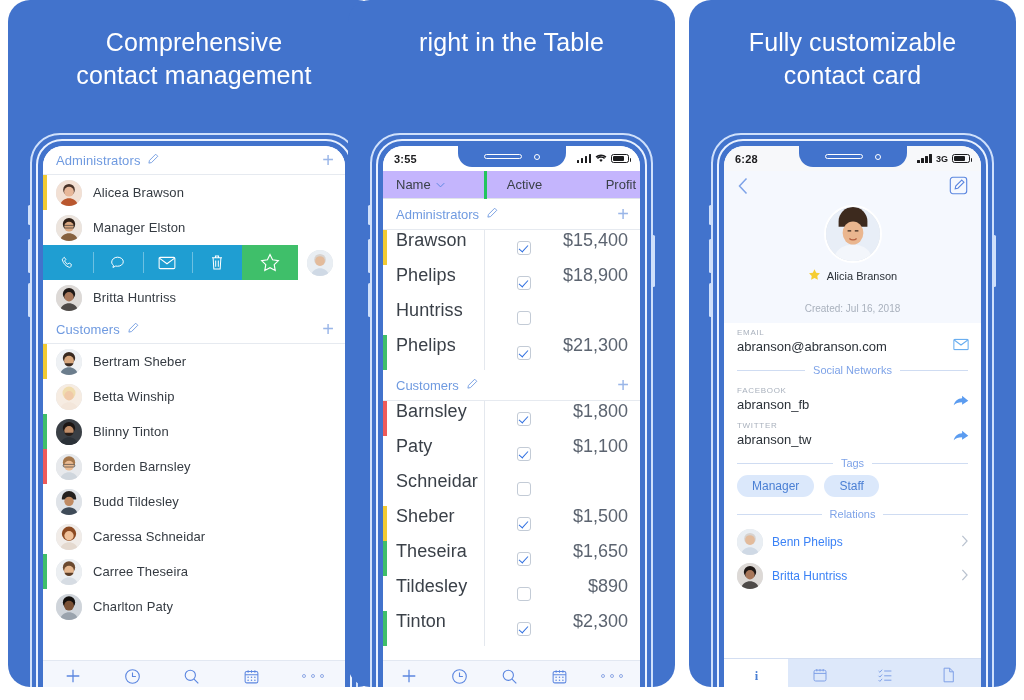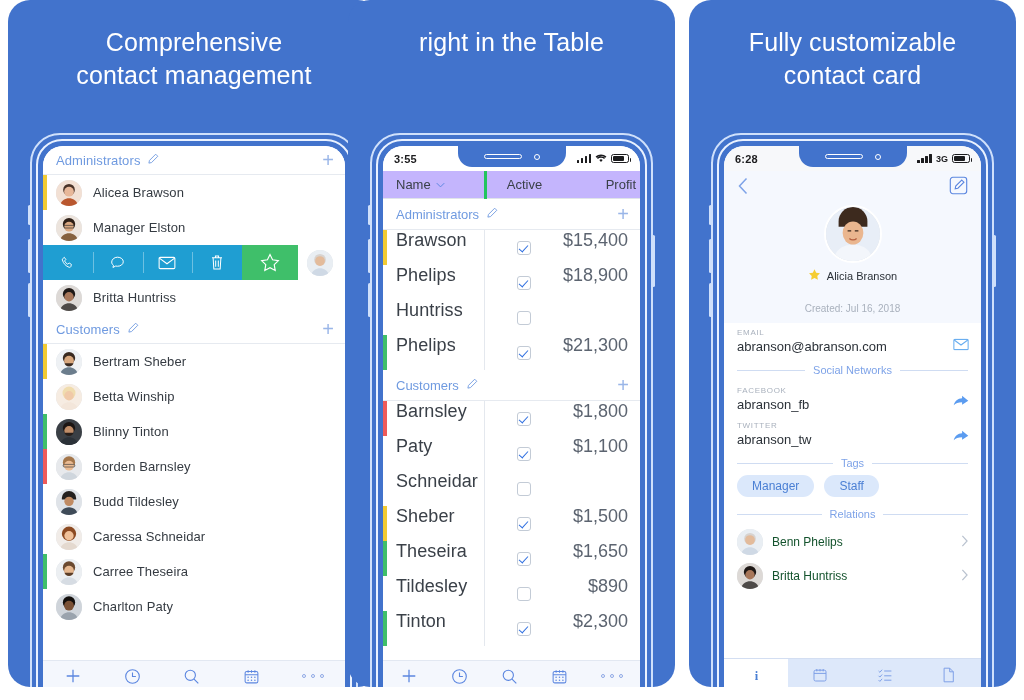--- a/index.html
+++ b/index.html
@@ -188,21 +188,21 @@
     display: flex; align-items: center; gap: 8px;
     color: #7ea3e8; font-size: 11px; padding: 6px 13px 5px;
   }
   .sep::before, .sep::after { content:""; flex:1 1 auto; height:1px; background:#cfdcf2; }
   .tags { display:flex; gap: 10px; padding: 1px 13px 5px; }
   .tag {
     background: #dbe8fb; color: #4a7fd4; font-size: 12px;
     padding: 4px 15px; border-radius: 11px;
   }
   .rel-row { display:flex; align-items:center; padding: 4px 13px; gap: 9px; }
-  .rel-row .rel-name { font-size: 12px; color:#14532d; }
+  .rel-row .rel-name { font-size: 12px; color:#3b82f6; }
   .rel-row .rel-chev { margin-left:auto; color:#b9c2cf; font-size:14px;}
   .tabbar {
     flex: 0 0 33px; display: flex; align-items: stretch;
     background: #dde8fa; border-top: 1px solid #d3def2;
   }
   .tabbar .tab { flex:1 1 0; display:flex; align-items:center; justify-content:center; color:#7b9de6; }
   .tabbar .tab.active { background: #ffffff; color:#4a7fd4; }
 </style>
 </head>
 <body>

